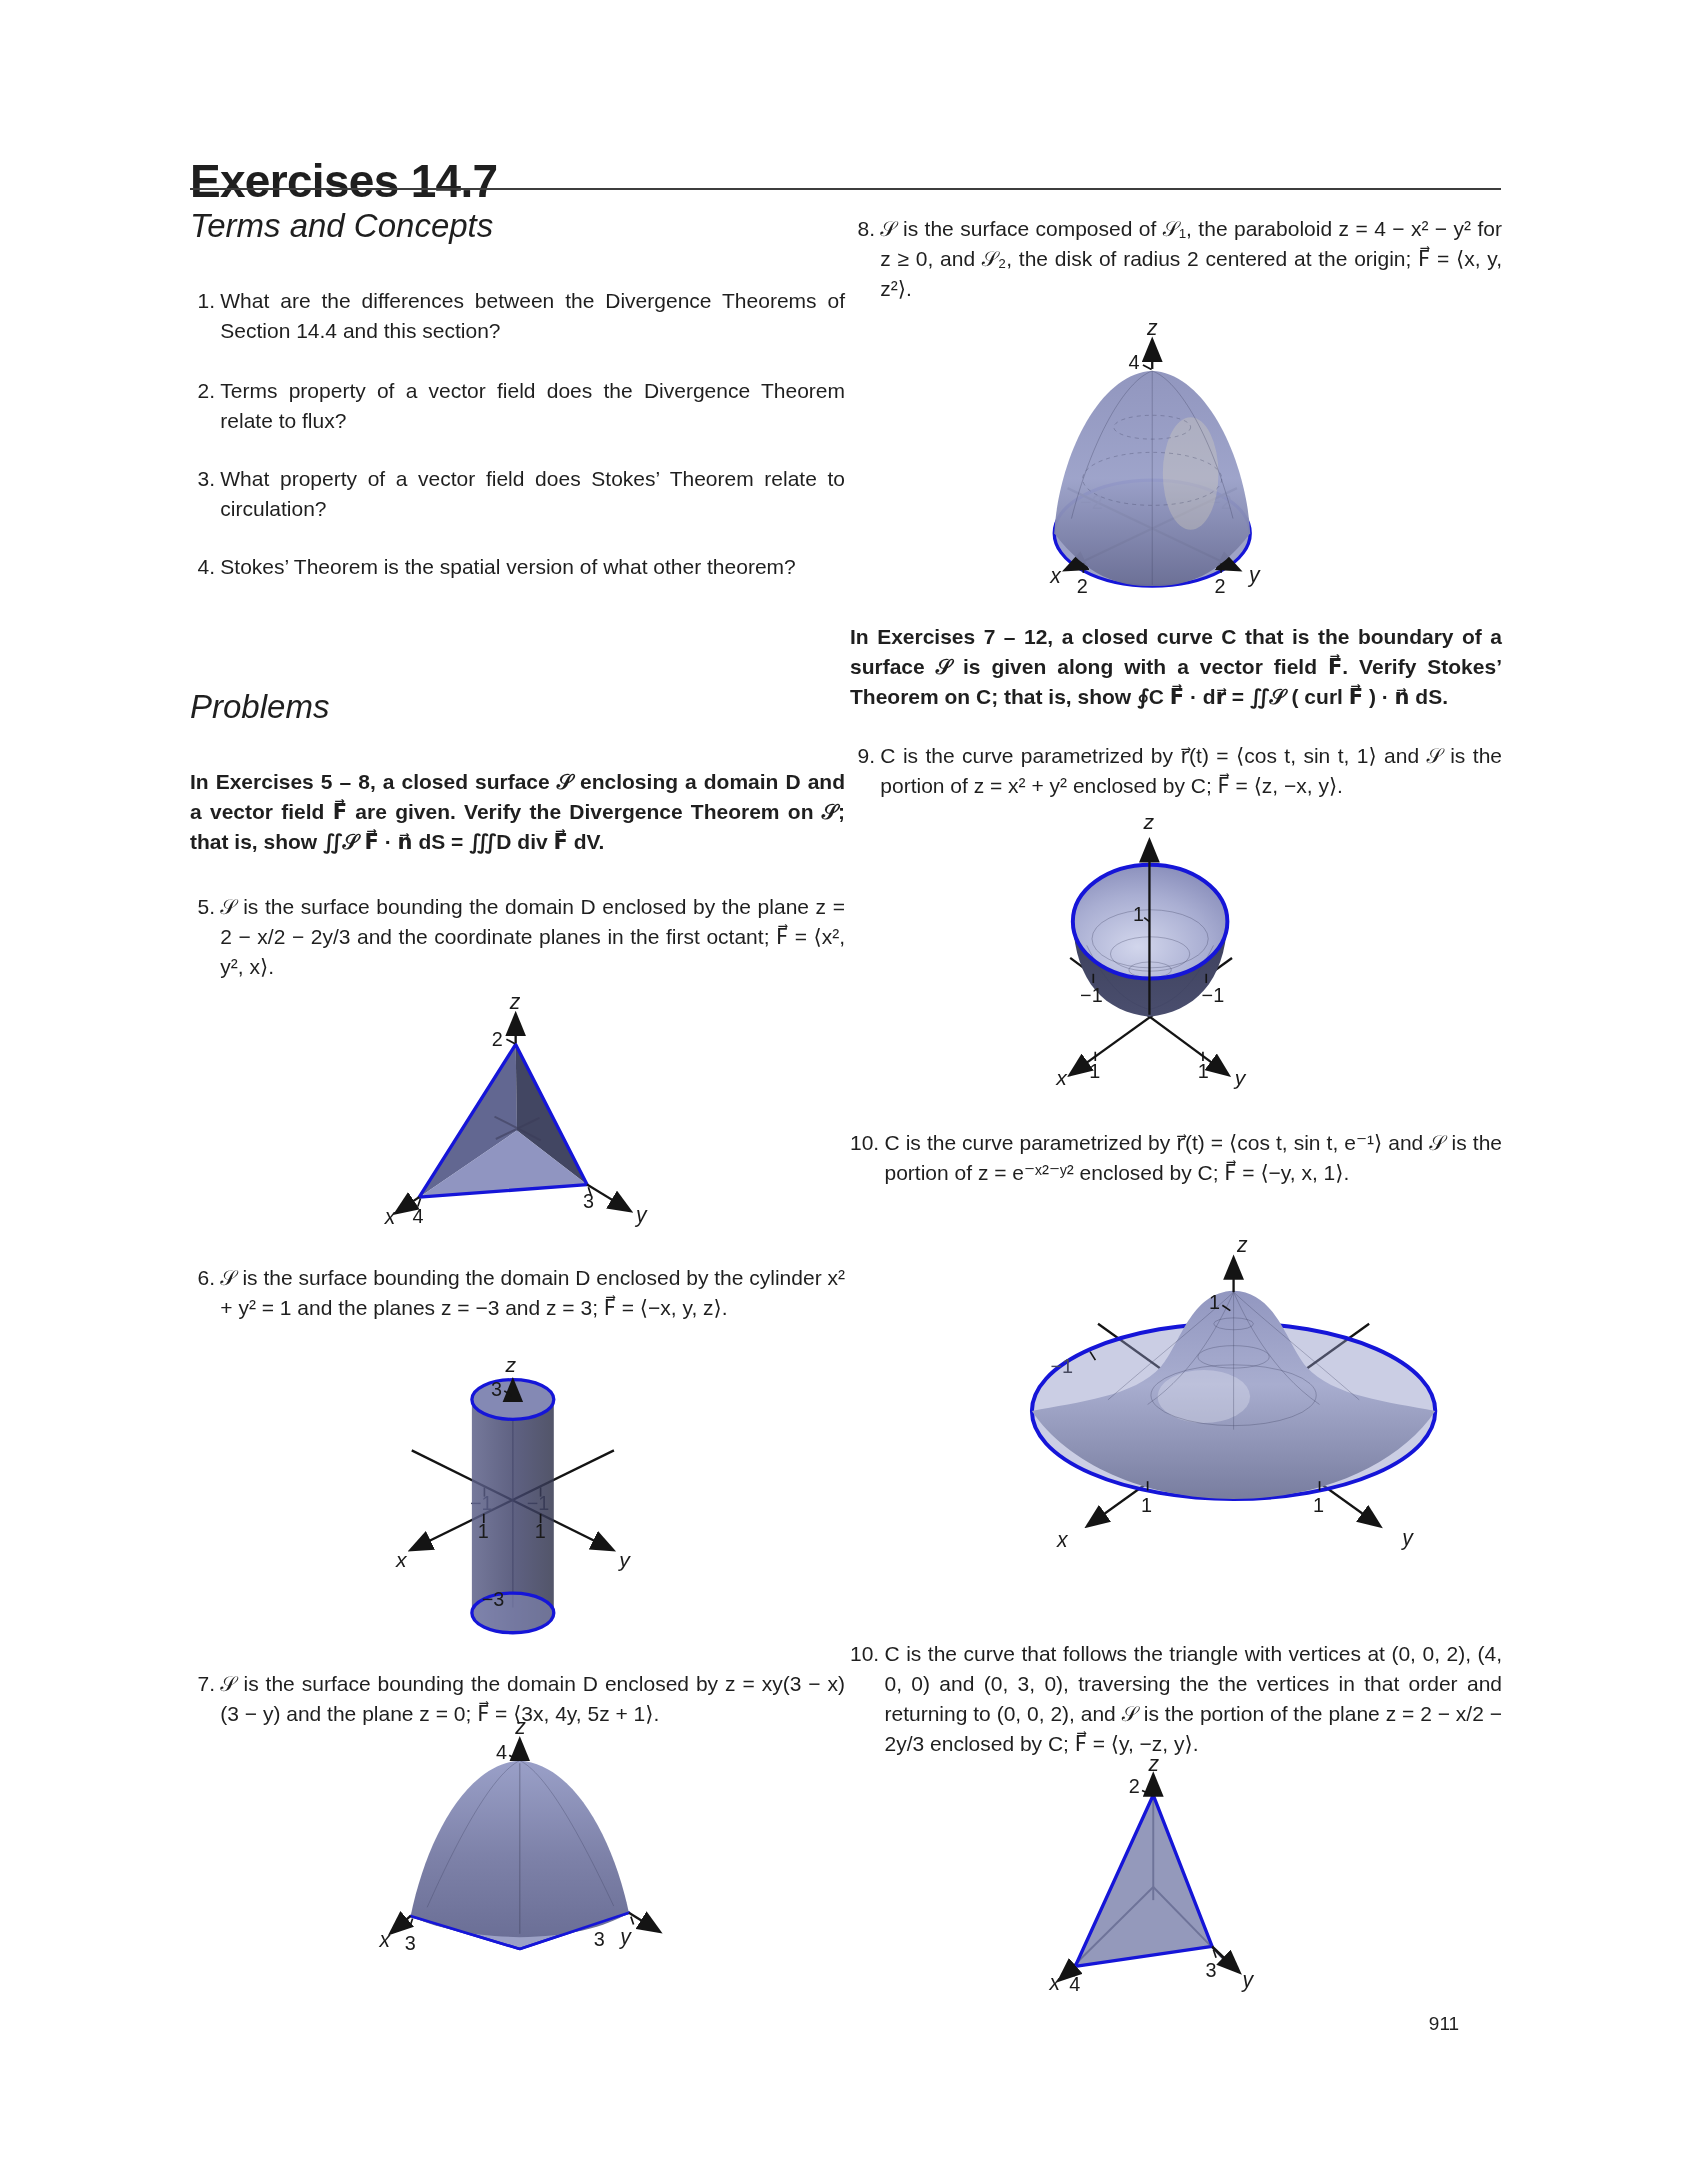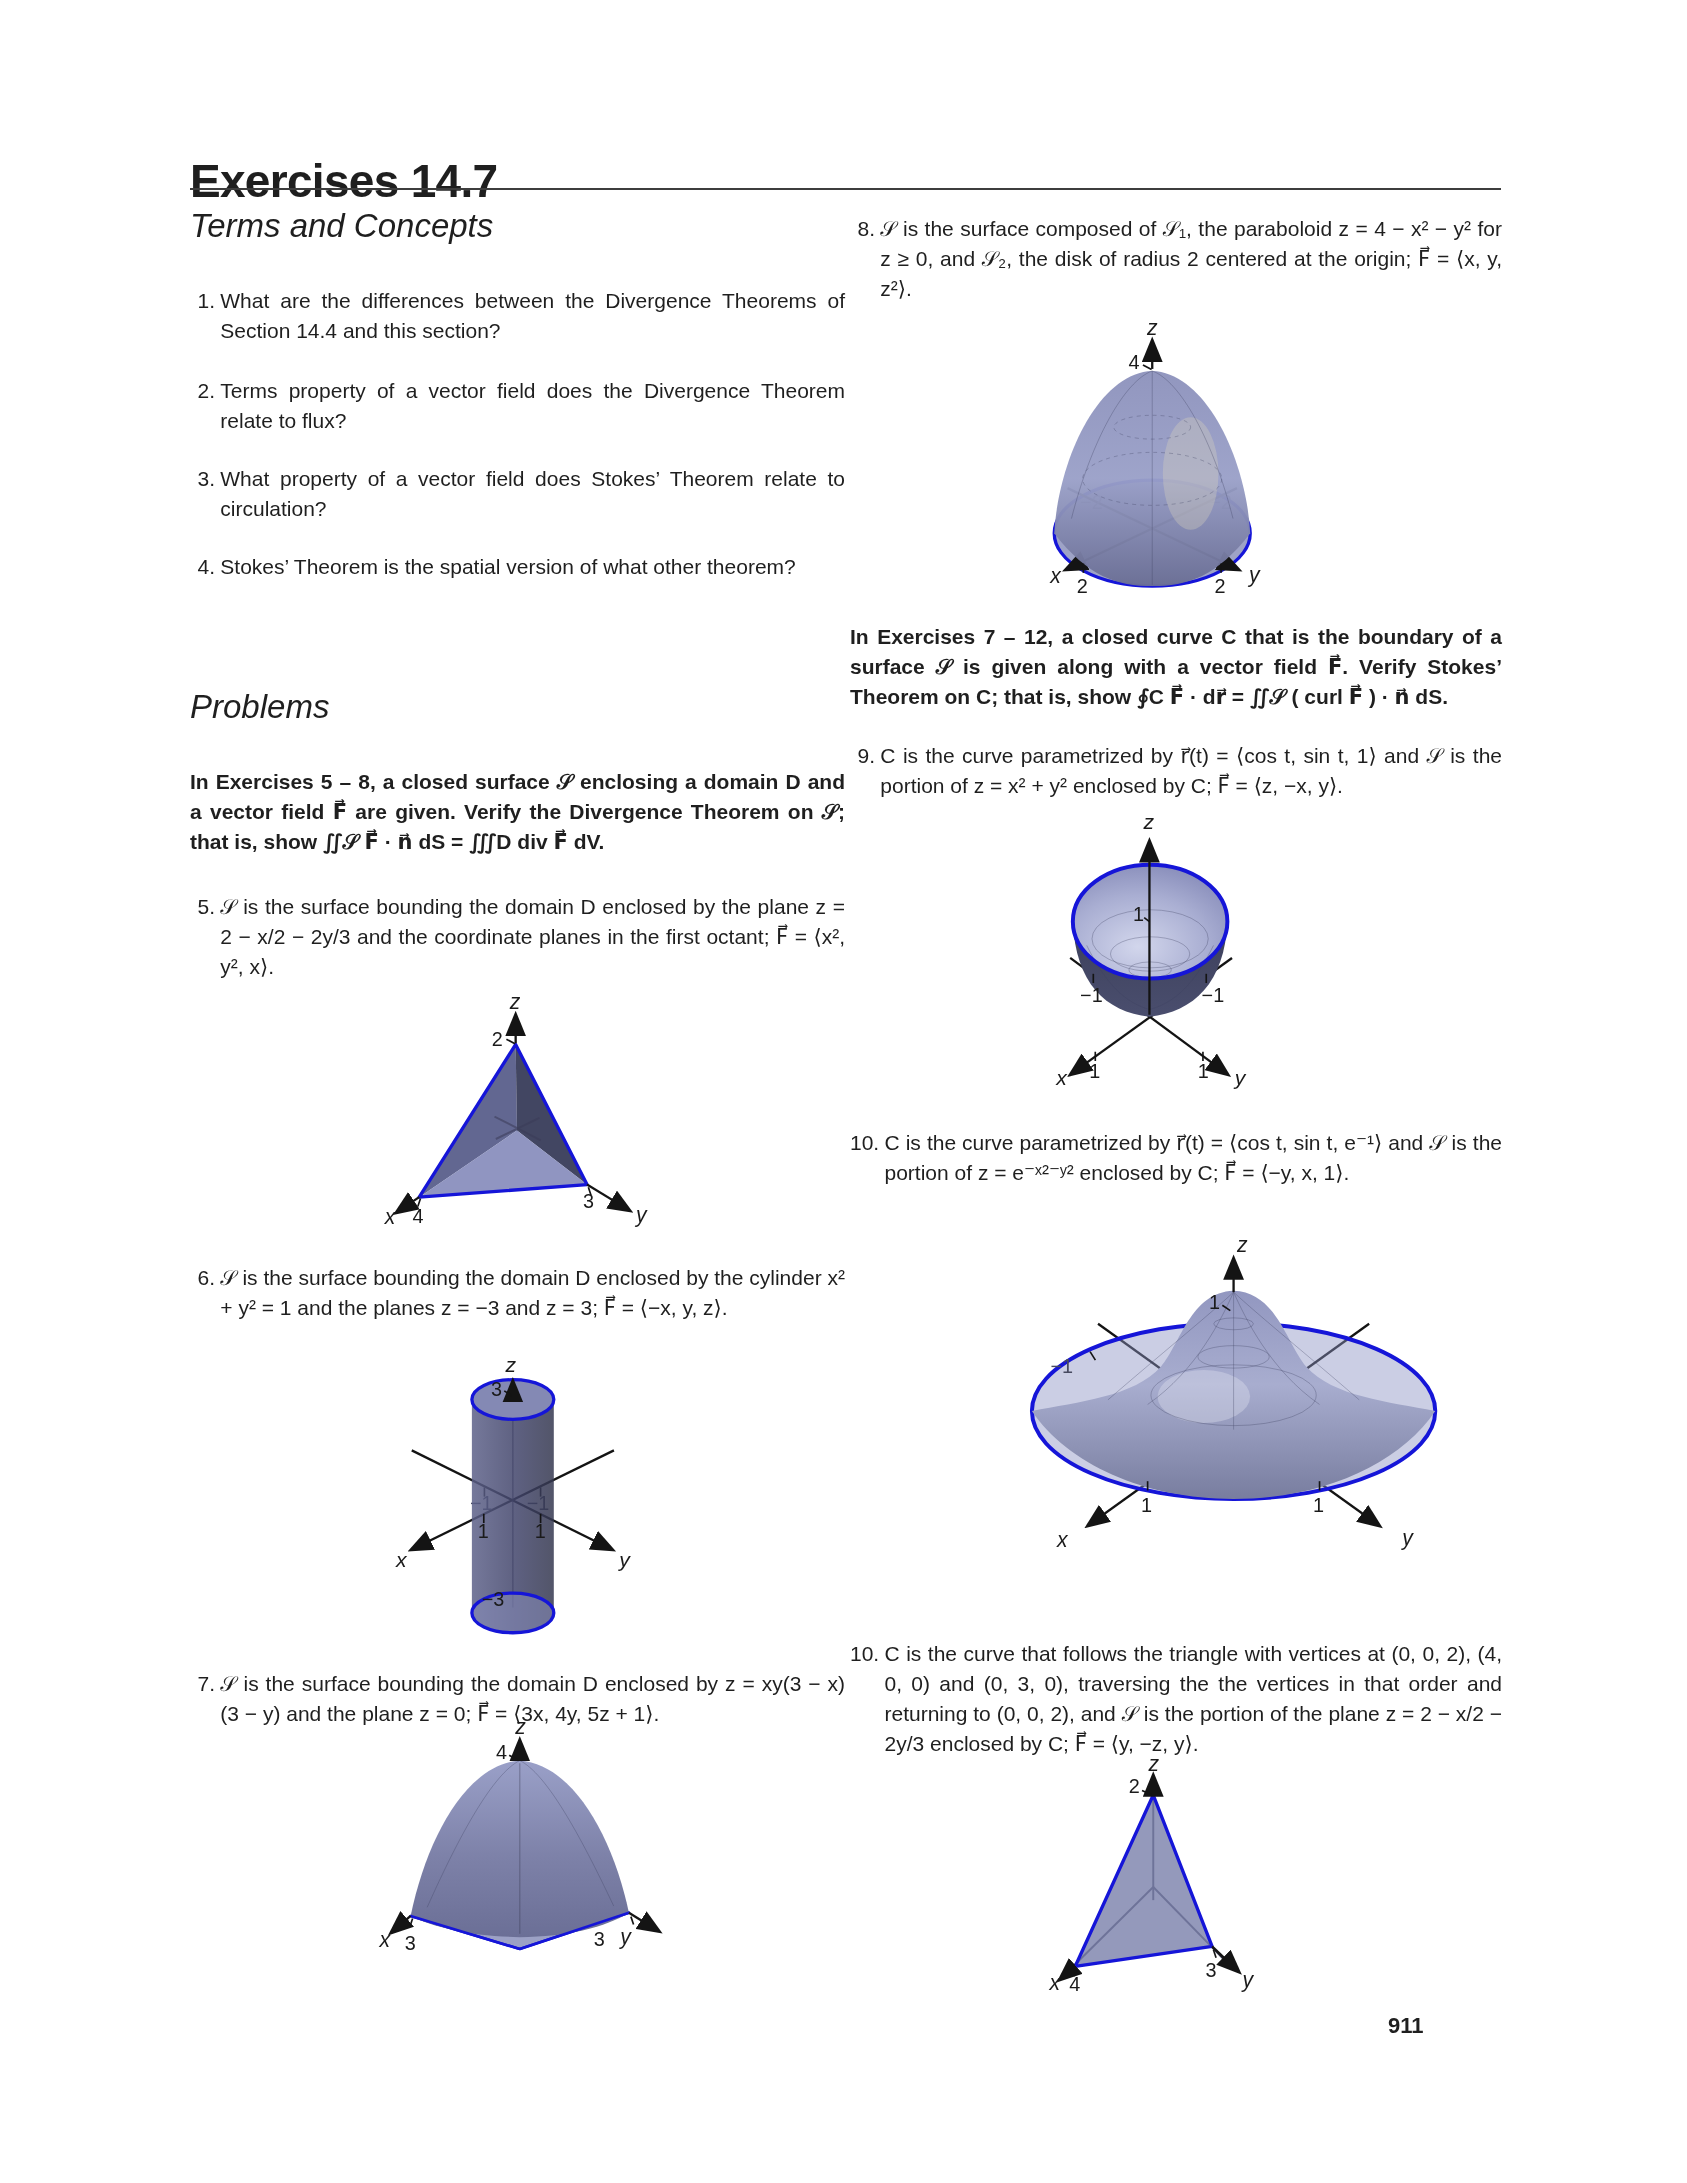--- a/index.html
+++ b/index.html
@@ -7,21 +7,21 @@
        font-family:"Liberation Sans","DejaVu Sans",sans-serif;color:#1f1f1f;
        -webkit-font-smoothing:antialiased;}
   .abs{position:absolute;}
   .title{font-size:46px;font-weight:bold;letter-spacing:-0.7px;line-height:1;margin-top:16px;}
   .rule{height:2px;background:#3d3d3d;}
   .sect{font-style:italic;font-size:33px;line-height:1;font-weight:normal;}
   .item{display:flex;width:655px;font-size:21px;line-height:30px;}
   .item .num{flex:0 0 25px;text-align:right;padding-right:5.3px;white-space:nowrap;}
   .item .txt{flex:1;text-align:justify;}
   .instr{width:652px;font-size:21px;line-height:30px;font-weight:bold;text-align:justify;}
-  .pageno{font-size:22px;font-weight:bold;text-align:left;width:112px;}
+  .pageno{font-size:19px;font-weight:normal;text-align:center;width:112px;}
   svg{overflow:visible;}
   svg text{font-family:"Liberation Sans","DejaVu Sans",sans-serif;fill:#1b1b1b;}
   .ax{font-style:italic;font-size:32px;}
   .tk{font-size:30px;}
   .mn{font-size:30px;fill:#474a60;}
   .axline{stroke:#141414;stroke-width:3.5;fill:none;}
   .tick{stroke:#141414;stroke-width:2.5;}
   .grid{stroke:#3c4060;stroke-width:1.5;fill:none;opacity:.32;}
 </style>
 </head>

